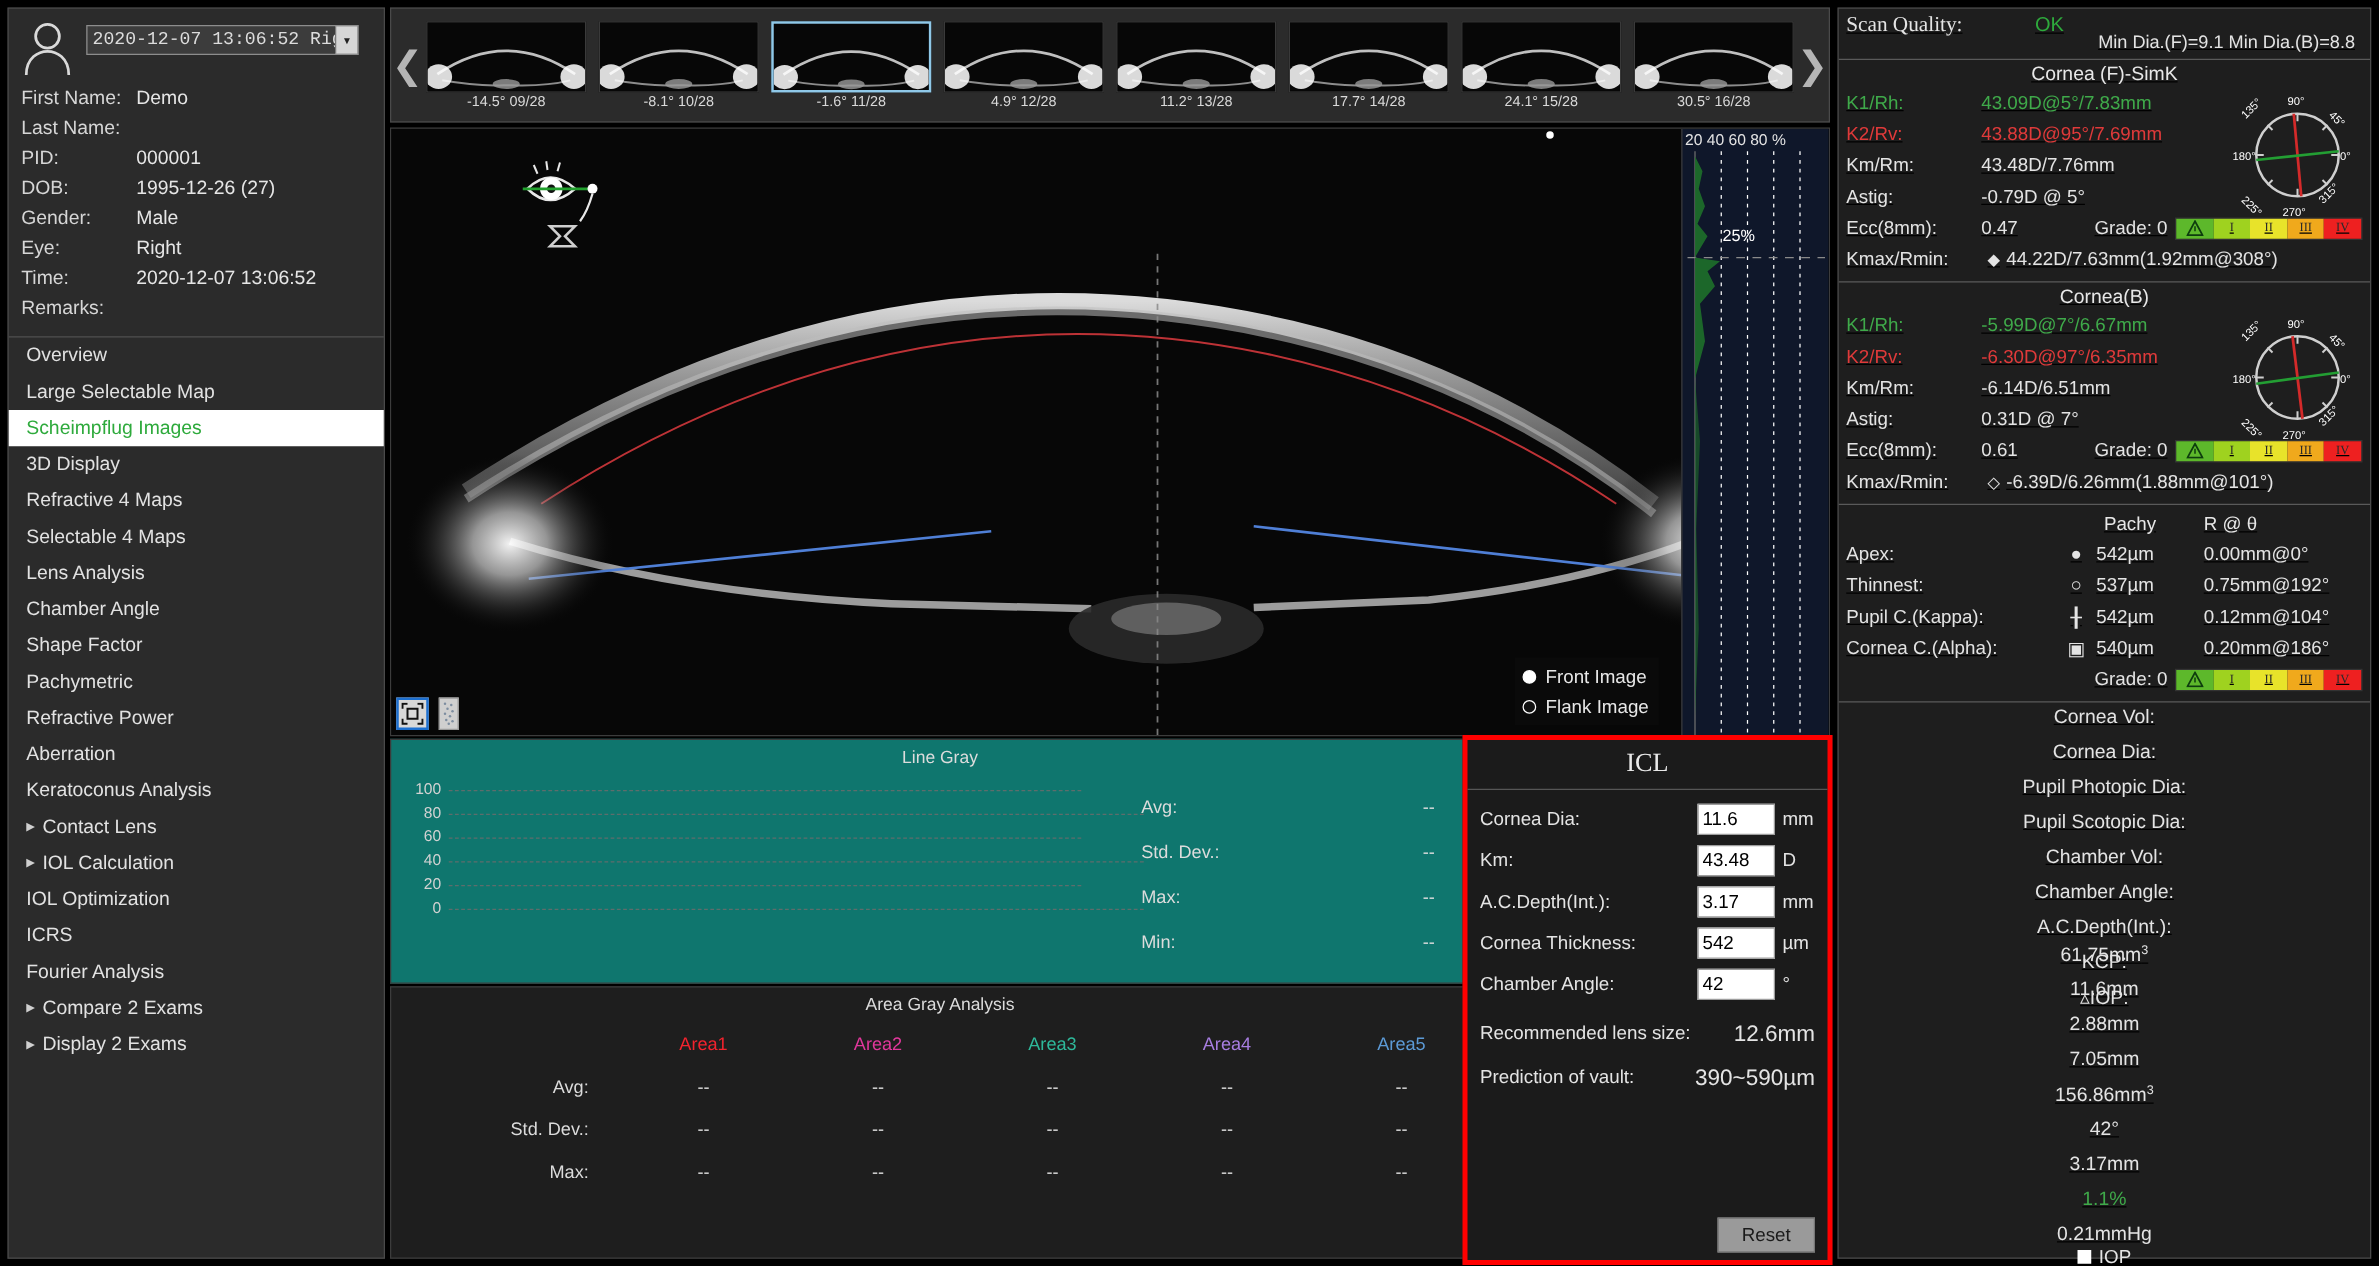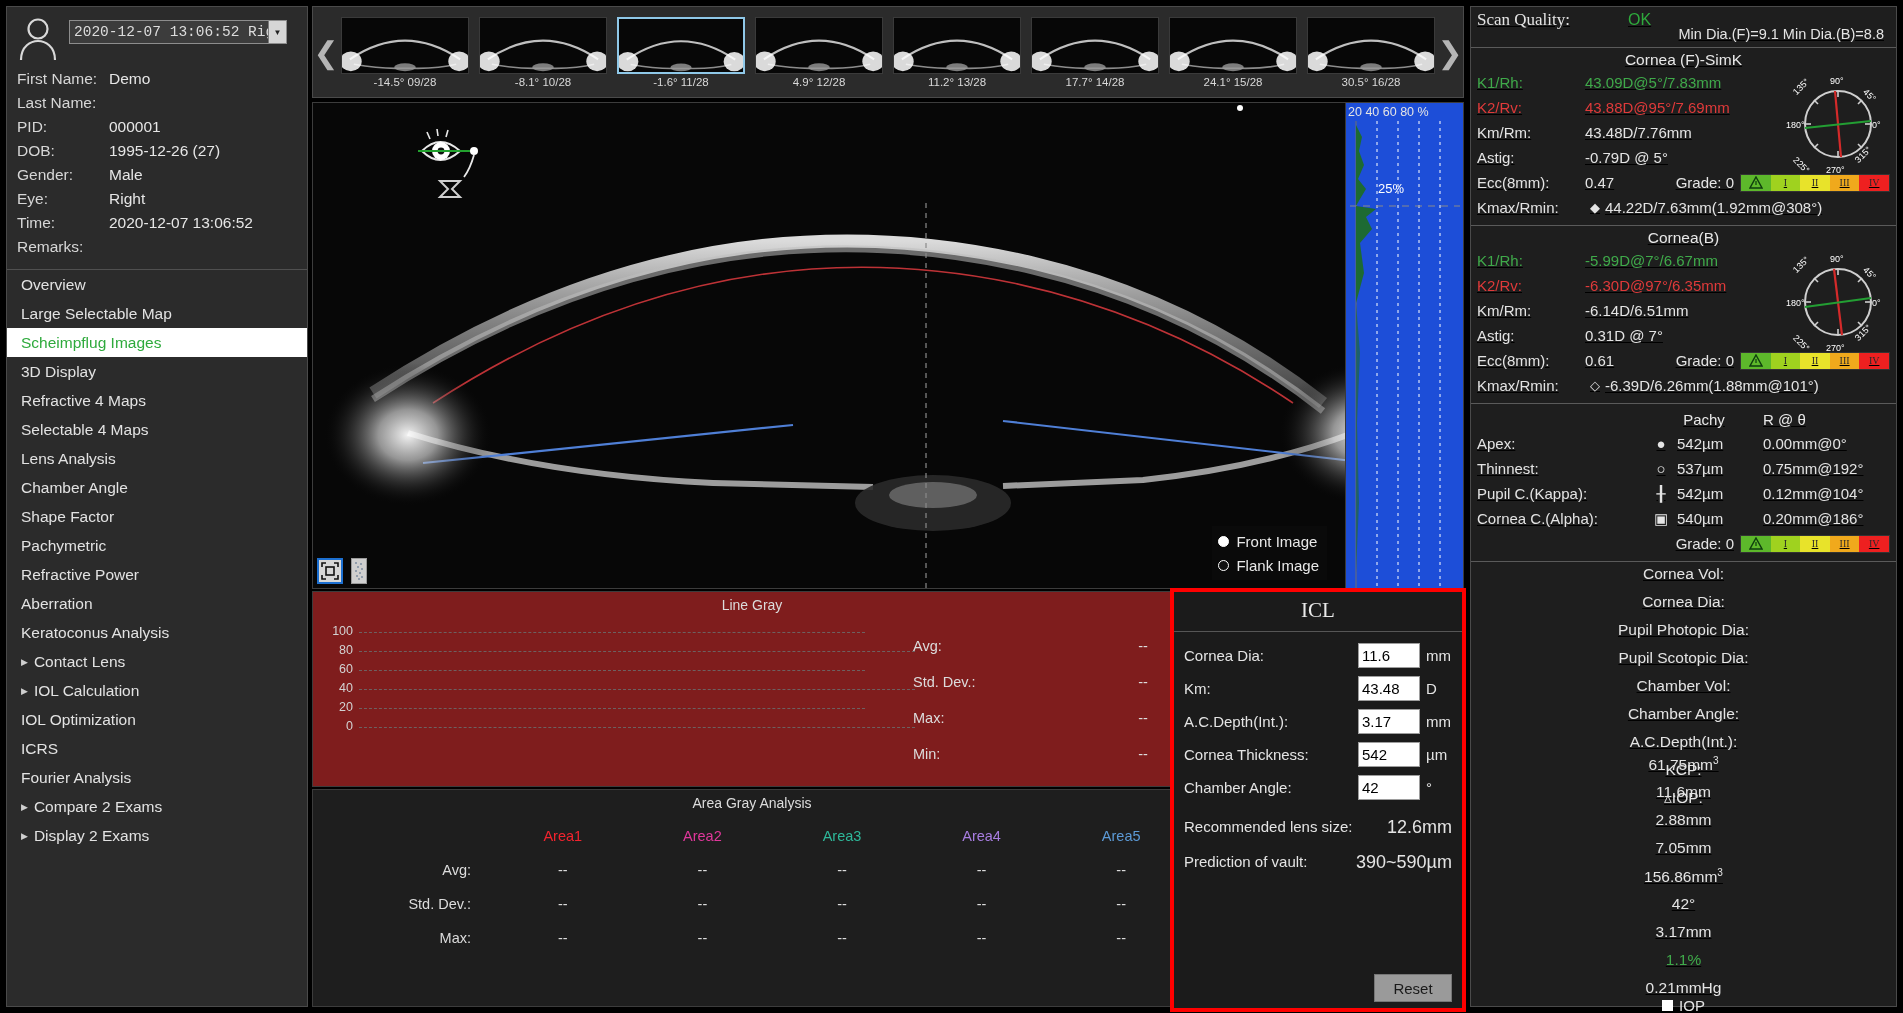--- a/index.html
+++ b/index.html
@@ -96,30 +96,30 @@
     background: rgba(12,12,12,0.75); padding: 3px 8px 3px 6px;
   }
   .radio { display: flex; align-items: center; height: 24px; color: #e8e8e8; font-size: 15px; cursor: pointer; }
   .rdot {
     width: 11px; height: 11px; border-radius: 50%; margin-right: 7px;
     background: #fff; border: 1px solid #fff;
   }
   .rdot.off { background: #111; }
   .histo {
     position: absolute; right: 0; top: 0; width: 118px; height: 487px;
-    background: #1d4ed8; border-left: 1px solid #3a3a3a;
+    background: #0f172a; border-left: 1px solid #3a3a3a;
   }
   .histo .axis { position: absolute; top: 2px; left: 2px; right: 2px; color: #e4e4e4; font-size: 12.5px; white-space: nowrap; }
   .histo .pct25 { position: absolute; left: 32px; top: 78px; color: #fff; font-size: 13px; }
 
   
   .linegray {
     position: absolute; left: 312px; top: 591px;
     width: 880px; height: 196px;
-    background: #7f1d1d; border: 1px solid #3c3c3c;
+    background: #0f766e; border: 1px solid #3c3c3c;
   }
   .paneltitle { text-align: center; color: #dcdcdc; font-size: 14px; padding-top: 5px; }
   .gridline { position: absolute; left: 46px; height: 0; border-top: 1px dashed #6c6c6c; opacity: .85; }
   .ytick { position: absolute; color: #d2d2d2; font-size: 12.5px; text-align: right; width: 40px; }
   .lg-stats { position: absolute; right: 18px; top: 36px; width: 260px; }
   .lg-srow { display: flex; justify-content: space-between; height: 36px; align-items: center; color: #dcdcdc; font-size: 14.5px; }
   .lg-srow .sv { width: 60px; text-align: center; }
 
   
   .areagray {

